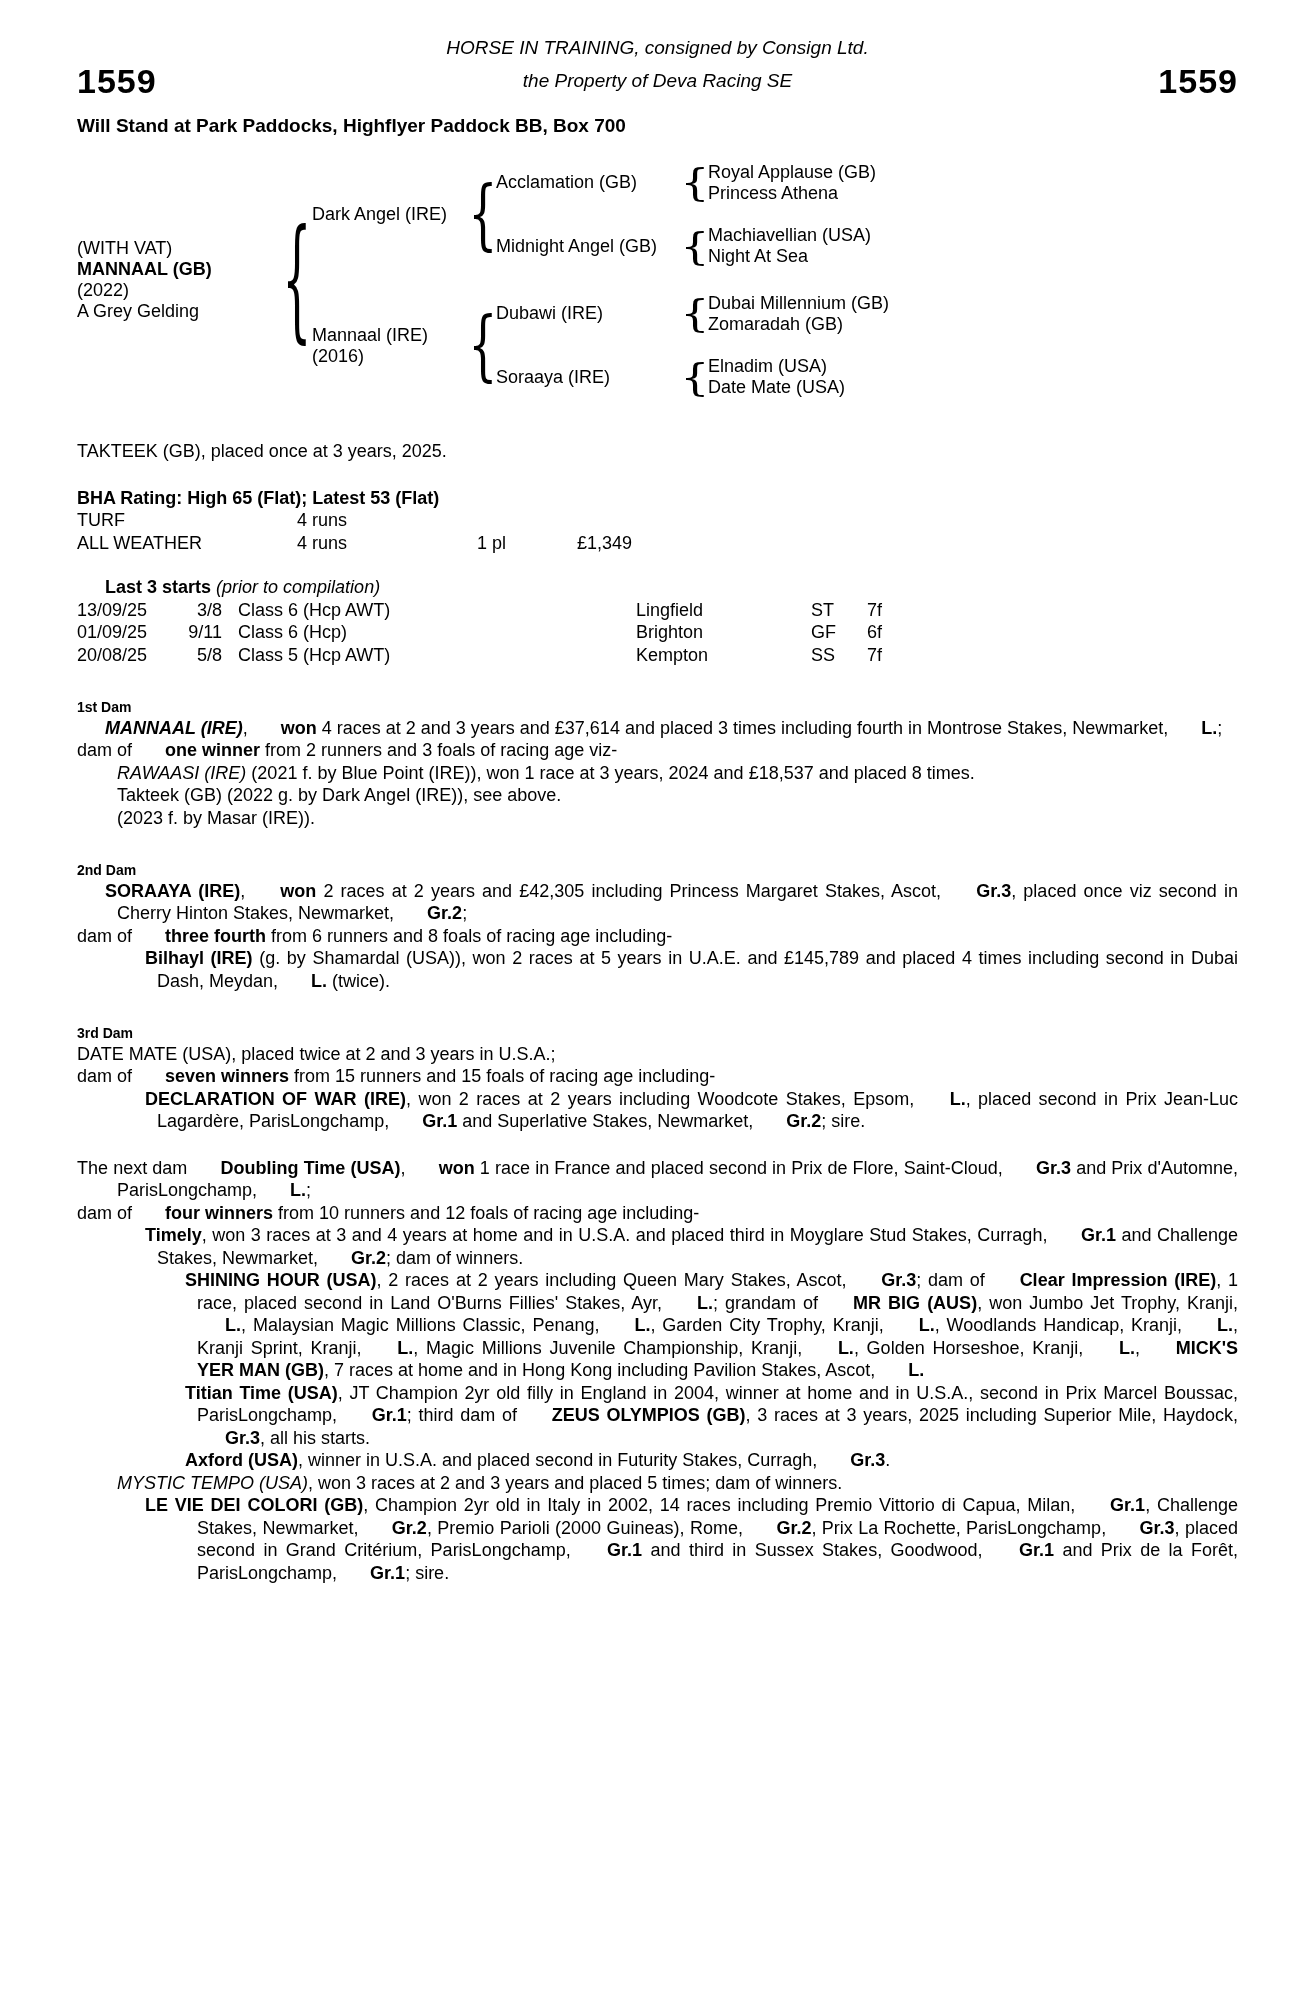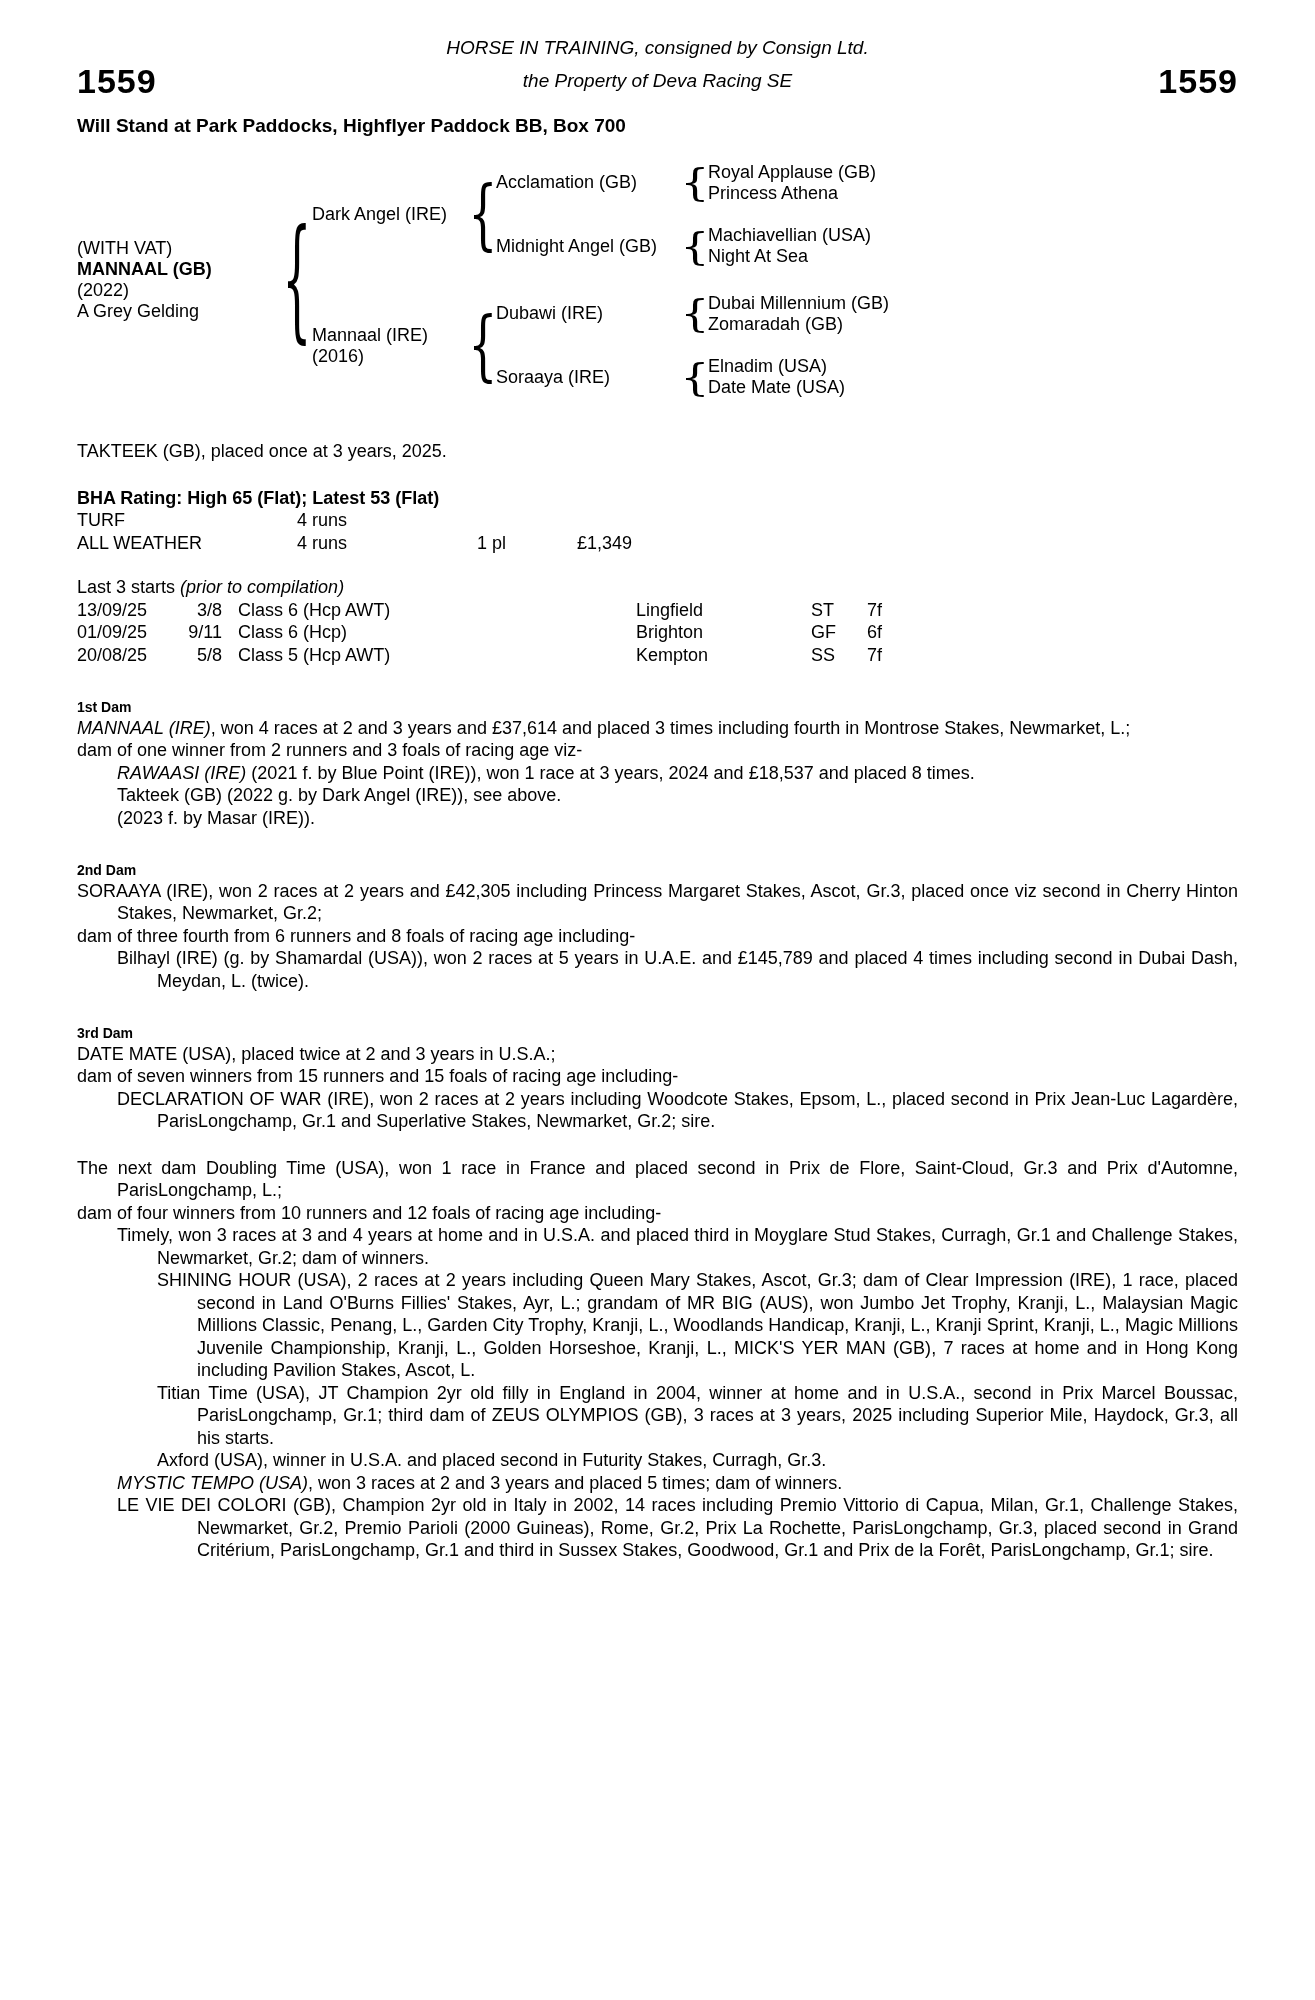--- a/index.html
+++ b/index.html
@@ -31,21 +31,21 @@
   .name2{width:186px;line-height:21px;}
   .gen3{display:flex;flex-direction:column;}
   .gen3 div{line-height:21px;}
 
   
   .para{text-align:justify;margin:0;}
   .h-0-40{padding-left:40px;text-indent:-40px;}
   .h-40-80{padding-left:80px;text-indent:-40px;}
   .h-80-120{padding-left:120px;text-indent:-40px;}
   .h-40-120{padding-left:120px;text-indent:-80px;}
-  .sb{font-weight:400;}
+  .sb{font-weight:700;margin-left:28px;}
   .si{font-style:italic;}
 
   .sec-h{font-weight:700;margin:33px 0 0 0;font-size:14px;}
   .mt-note{margin-top:23px;}
   .mt-sec{margin-top:24px;}
   .rating-h{font-weight:700;margin-top:24px;}
   .record-row{display:grid;grid-template-columns:220px 180px 100px auto;}
   .ls-head{margin-top:22px;}
   .ls-row{display:grid;grid-template-columns:105px 40px 414px 175px 56px auto;}
   .ls-pos{text-align:right;}

